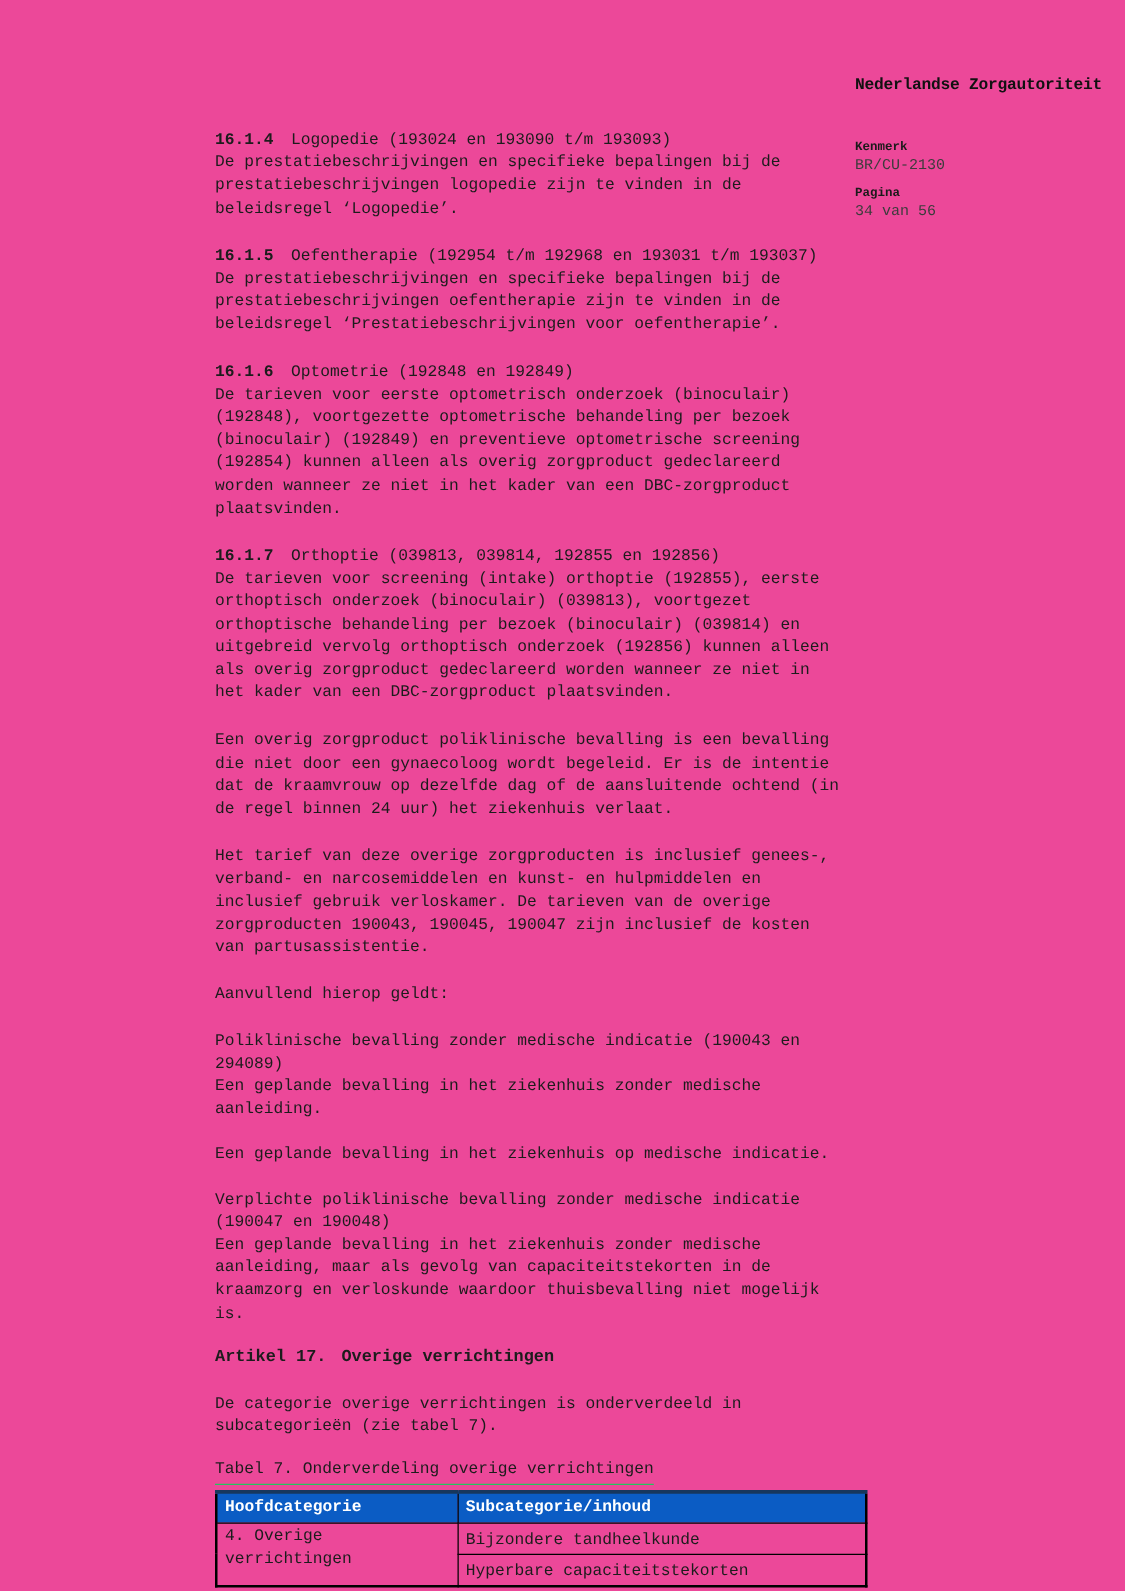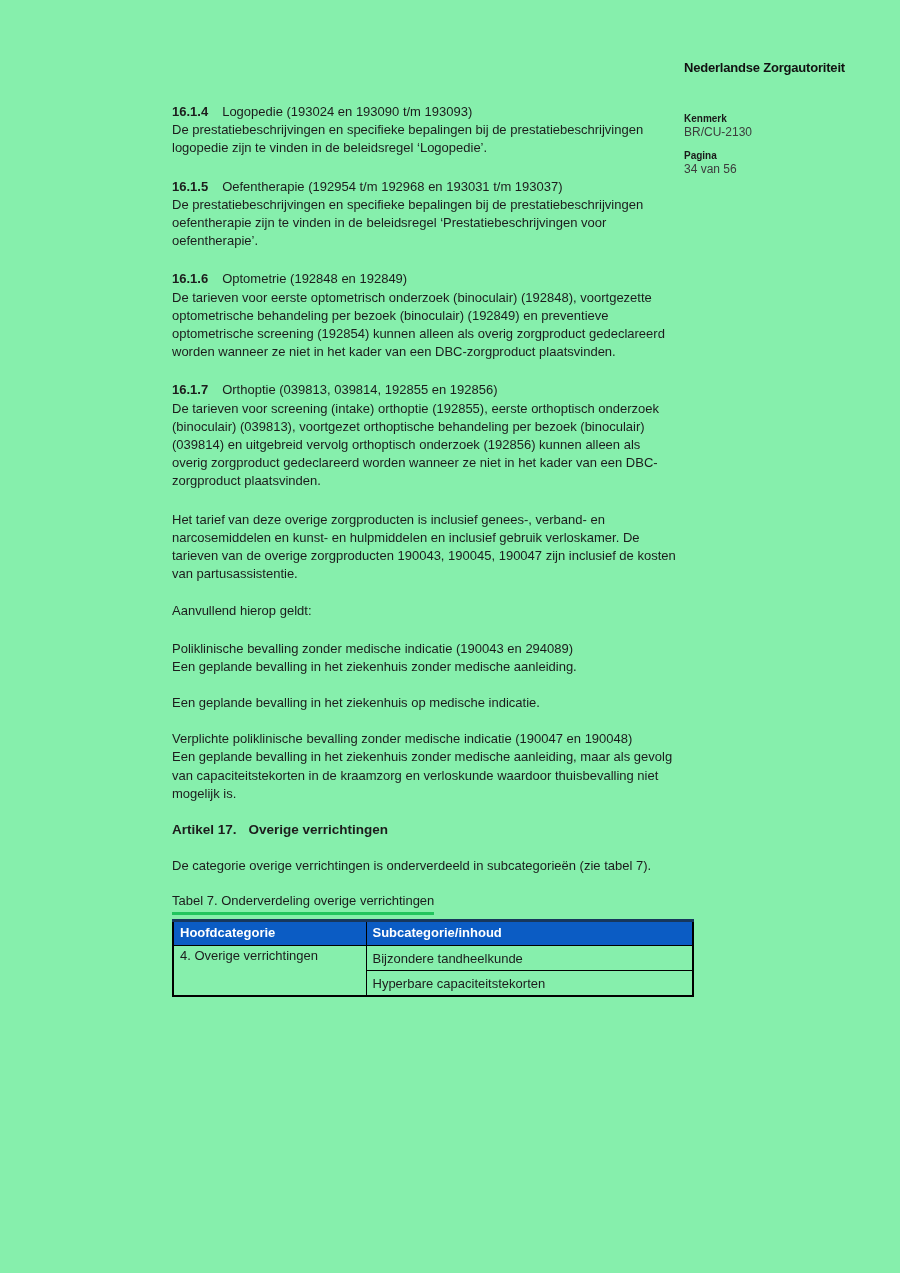--- a/index.html
+++ b/index.html
@@ -1,18 +1,18 @@
 <!DOCTYPE html>
 <html><head>
 <meta charset="utf-8">
 <style>
   html,body{margin:0;padding:0;background:#ffffff;}
   .page{
-    position:relative;width:900px;height:1273px;background:#86efac;overflow:hidden;
-    font-family:Liberation Sans, sans-serif;color:#1c1c1c;
+    position:relative;width:900px;height:1273px;background:#ec4899;overflow:hidden;
+    font-family:Liberation Mono, monospace;color:#1c1c1c;
   }
   
   .brand{
     position:absolute;left:684px;top:60px;font-size:13px;font-weight:bold;color:#111;
     letter-spacing:-0.2px;white-space:nowrap;
   }
   
   .meta{position:absolute;left:684px;top:112px;width:170px;}
   .meta-label{font-size:10px;font-weight:bold;color:#1a1a1a;line-height:13px;}
   .meta-value{font-size:12px;color:#3c3c3c;line-height:15px;margin-bottom:9px;}
@@ -20,21 +20,21 @@
   .main{position:absolute;left:172px;top:103px;width:506px;font-size:13px;line-height:18.2px;}
   .section{margin:0 0 20px 0;}
   .h-line{margin:0 0 0 0;}
   .h-num{font-weight:bold;margin-right:14px;}
   .para{margin:0 0 19px 0;}
   .item{margin:0 0 18px 0;}
   .artikel{font-weight:bold;font-size:13.5px;margin:11px 0 18px 0;}
   .artikel .a-num{margin-right:12px;}
   .intro{margin:0 0 16px 0;}
   .tbl-caption{
-    display:inline-block;font-size:13px;border-bottom:3px solid #22c55e;
+    display:inline-block;font-size:13px;border-bottom:1px solid #22c55e;
     padding-bottom:2px;margin:0 0 4px 0;
   }
   table.t7{border-collapse:collapse;width:522px;table-layout:fixed;}
   table.t7{border:2px solid #000;}
   table.t7 th{
     color:#fff;font-weight:bold;font-size:13px;text-align:left;
     border:1px solid #000;border-top:3px solid #17375d;
     padding:2px 6px 3px 6px;height:17px;
   }
   table.t7 td{
@@ -82,20 +82,21 @@
     </div>
 
     <div class="section">
       <div class="h-line">
         <span class="h-num">16.1.7</span><span>Orthoptie (039813, 039814, 192855 en 192856)</span>
       </div>
       <div>De tarieven voor screening (intake) orthoptie (192855), eerste orthoptisch onderzoek (binoculair) (039813), voortgezet orthoptische behandeling per bezoek (binoculair) (039814) en uitgebreid vervolg orthoptisch onderzoek (192856) kunnen alleen als overig zorgproduct gedeclareerd worden wanneer ze niet in het kader van een DBC-zorgproduct plaatsvinden.</div>
     </div>
 
     <div class="section">
+      <div>Een overig zorgproduct poliklinische bevalling is een bevalling die niet door een gynaecoloog wordt begeleid. Er is de intentie dat de kraamvrouw op dezelfde dag of de aansluitende ochtend (in de regel binnen 24 uur) het ziekenhuis verlaat.</div>
     </div>
 
     <div class="para">Het tarief van deze overige zorgproducten is inclusief genees-, verband- en narcosemiddelen en kunst- en hulpmiddelen en inclusief gebruik verloskamer. De tarieven van de overige zorgproducten 190043, 190045, 190047 zijn inclusief de kosten van partusassistentie.</div>
     <div class="para">Aanvullend hierop geldt:</div>
 
     <div class="item">
       <div>Poliklinische bevalling zonder medische indicatie (190043 en 294089)</div>
       <div>Een geplande bevalling in het ziekenhuis zonder medische aanleiding.</div>
     </div>
     <div class="item">

